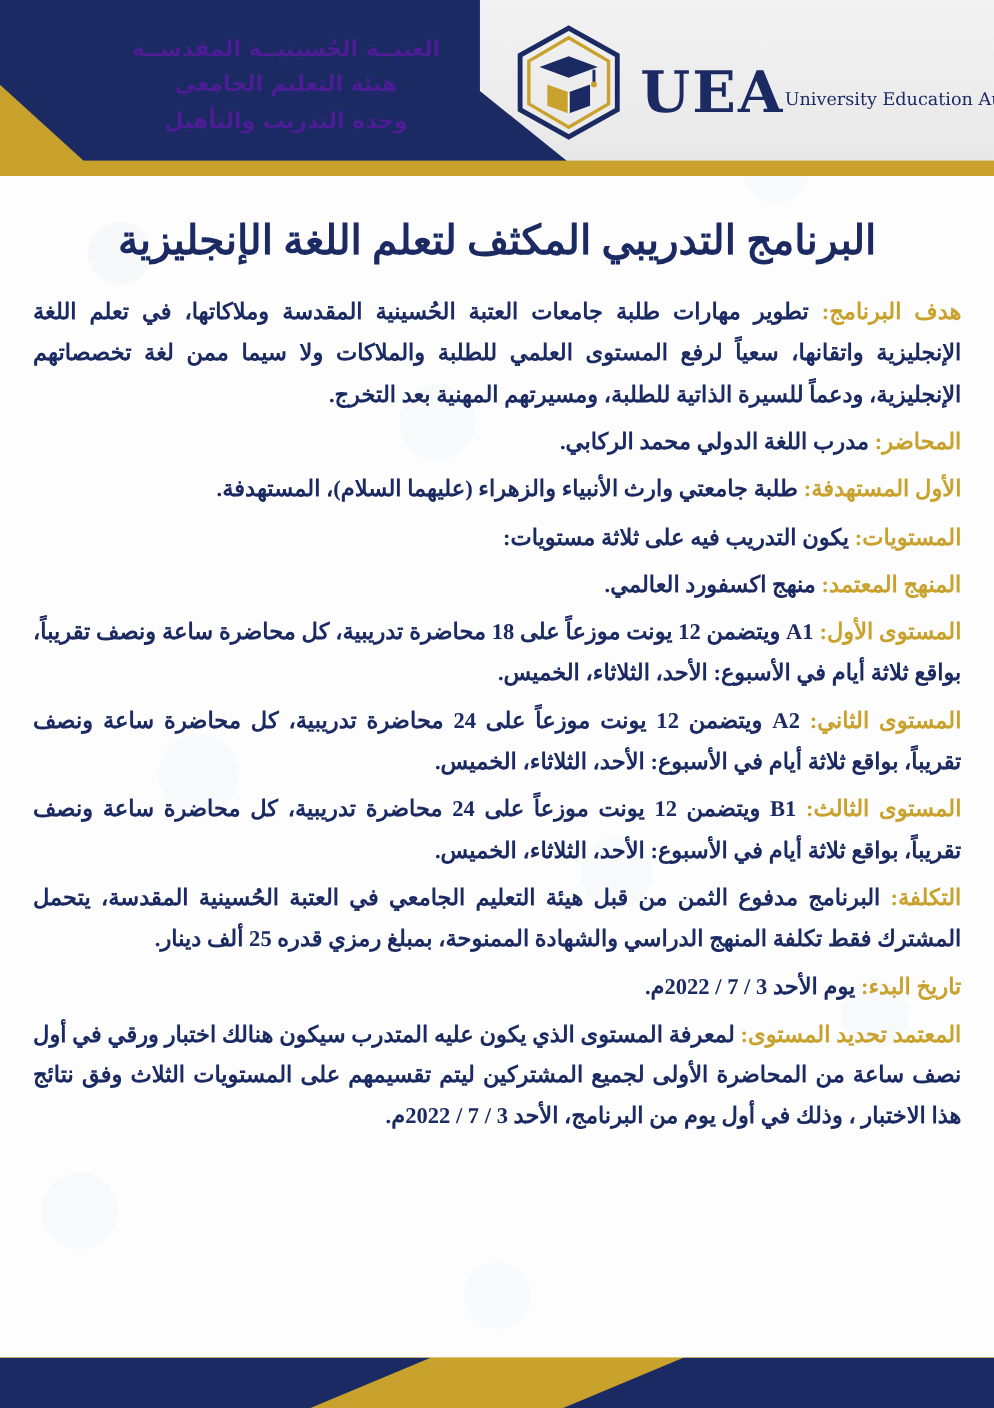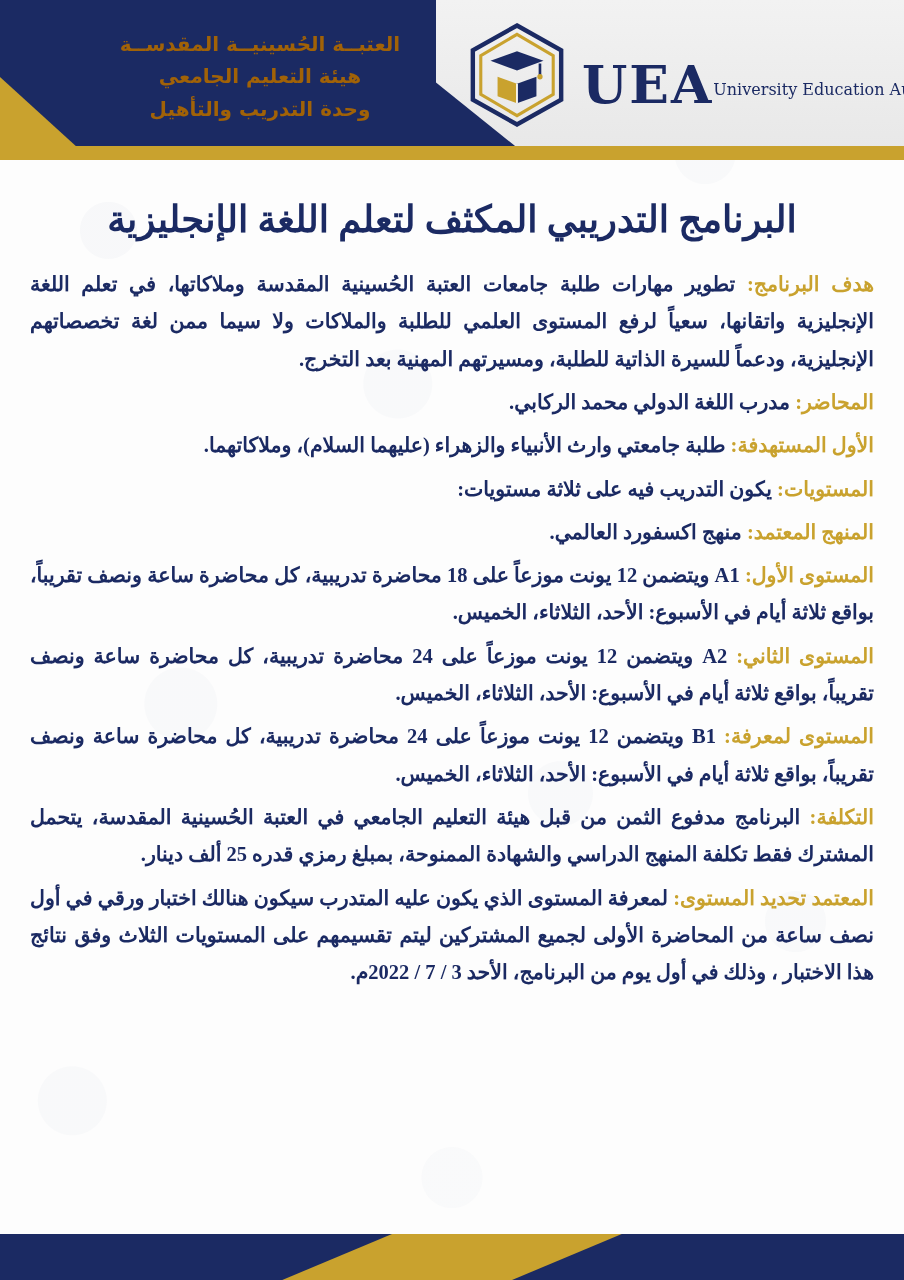--- a/index.html
+++ b/index.html
@@ -109,21 +109,21 @@
     color: #1b2a63;
     margin-top: 8px;
     white-space: nowrap;
   }
   .header-arabic {
     position: absolute;
     top: 28px;
     left: 0;
     width: 520px;
     text-align: center;
-    color: #a16207;
+    color: #4c1d95;
     direction: rtl;
     line-height: 1.62;
     font-size: 20px;
     font-weight: bold;
     letter-spacing: 0.5px;
   }
   .header-arabic div { white-space: nowrap; }
 
   .header-stripe {
     height: 14px;
@@ -245,47 +245,50 @@
 
     <p class="para">
       <span class="lbl">هدف البرنامج:</span><span> تطوير مهارات طلبة جامعات العتبة الحُسينية المقدسة وملاكاتها، في تعلم اللغة الإنجليزية واتقانها، سعياً لرفع المستوى العلمي للطلبة والملاكات ولا سيما ممن لغة تخصصاتهم الإنجليزية، ودعماً للسيرة الذاتية للطلبة، ومسيرتهم المهنية بعد التخرج.</span>
     </p>
 
     <p class="para center-last">
       <span class="lbl">المحاضر:</span><span> مدرب اللغة الدولي محمد الركابي.</span>
     </p>
 
     <p class="para center-last">
-      <span class="lbl">الأول المستهدفة:</span><span> طلبة جامعتي وارث الأنبياء والزهراء (عليهما السلام)، وملاكاتهما.</span>
+      <span class="lbl">الأول المستهدفة:</span><span> طلبة جامعتي وارث الأنبياء والزهراء (عليهما السلام)، المستهدفة.</span>
     </p>
 
     <p class="para center-last">
       <span class="lbl">المستويات:</span><span> يكون التدريب فيه على ثلاثة مستويات:</span>
     </p>
 
     <p class="para center-last">
       <span class="lbl">المنهج المعتمد:</span><span> منهج اكسفورد العالمي.</span>
     </p>
 
     <p class="para">
       <span class="lbl">المستوى الأول:</span><span> A1 ويتضمن 12 يونت موزعاً على 18 محاضرة تدريبية، كل محاضرة ساعة ونصف تقريباً، بواقع ثلاثة أيام في الأسبوع: الأحد، الثلاثاء، الخميس.</span>
     </p>
 
     <p class="para">
       <span class="lbl">المستوى الثاني:</span><span> A2 ويتضمن 12 يونت موزعاً على 24 محاضرة تدريبية، كل محاضرة ساعة ونصف تقريباً، بواقع ثلاثة أيام في الأسبوع: الأحد، الثلاثاء، الخميس.</span>
     </p>
 
     <p class="para">
-      <span class="lbl">المستوى لمعرفة:</span><span> B1 ويتضمن 12 يونت موزعاً على 24 محاضرة تدريبية، كل محاضرة ساعة ونصف تقريباً، بواقع ثلاثة أيام في الأسبوع: الأحد، الثلاثاء، الخميس.</span>
+      <span class="lbl">المستوى الثالث:</span><span> B1 ويتضمن 12 يونت موزعاً على 24 محاضرة تدريبية، كل محاضرة ساعة ونصف تقريباً، بواقع ثلاثة أيام في الأسبوع: الأحد، الثلاثاء، الخميس.</span>
     </p>
 
     <p class="para">
       <span class="lbl">التكلفة:</span><span> البرنامج مدفوع الثمن من قبل هيئة التعليم الجامعي في العتبة الحُسينية المقدسة، يتحمل المشترك فقط تكلفة المنهج الدراسي والشهادة الممنوحة، بمبلغ رمزي قدره 25 ألف دينار.</span>
     </p>
 
+    <p class="para center-last">
+      <span class="lbl">تاريخ البدء:</span><span> يوم الأحد 3 / 7 / 2022م.</span>
+    </p>
 
     <p class="para">
       <span class="lbl">المعتمد تحديد المستوى:</span><span> لمعرفة المستوى الذي يكون عليه المتدرب سيكون هنالك اختبار ورقي في أول نصف ساعة من المحاضرة الأولى لجميع المشتركين ليتم تقسيمهم على المستويات الثلاث وفق نتائج هذا الاختبار ، وذلك في أول يوم من البرنامج، الأحد 3 / 7 / 2022م.</span>
     </p>
 
   </div>
 
   <div class="footer">
     <div class="footer-gold"></div>
     <div class="footer-navy-left"></div>

